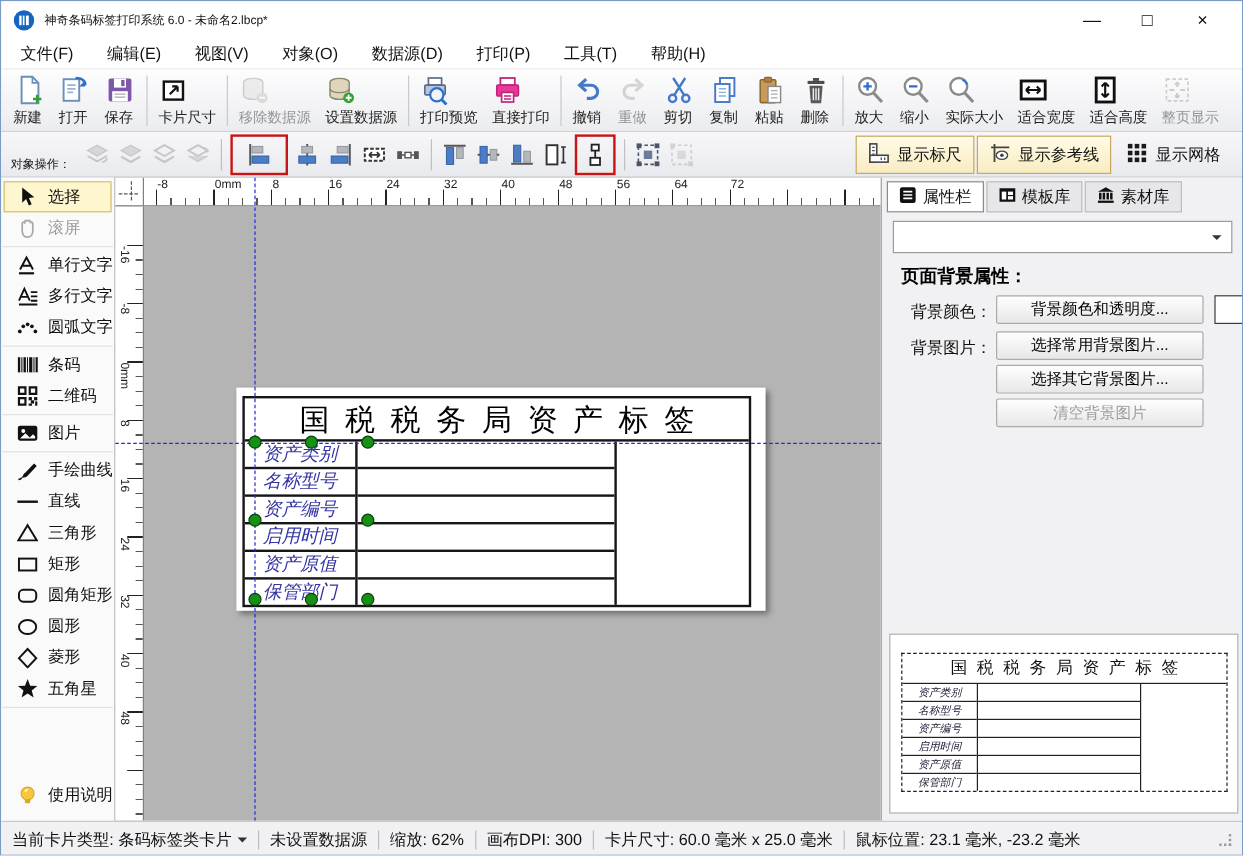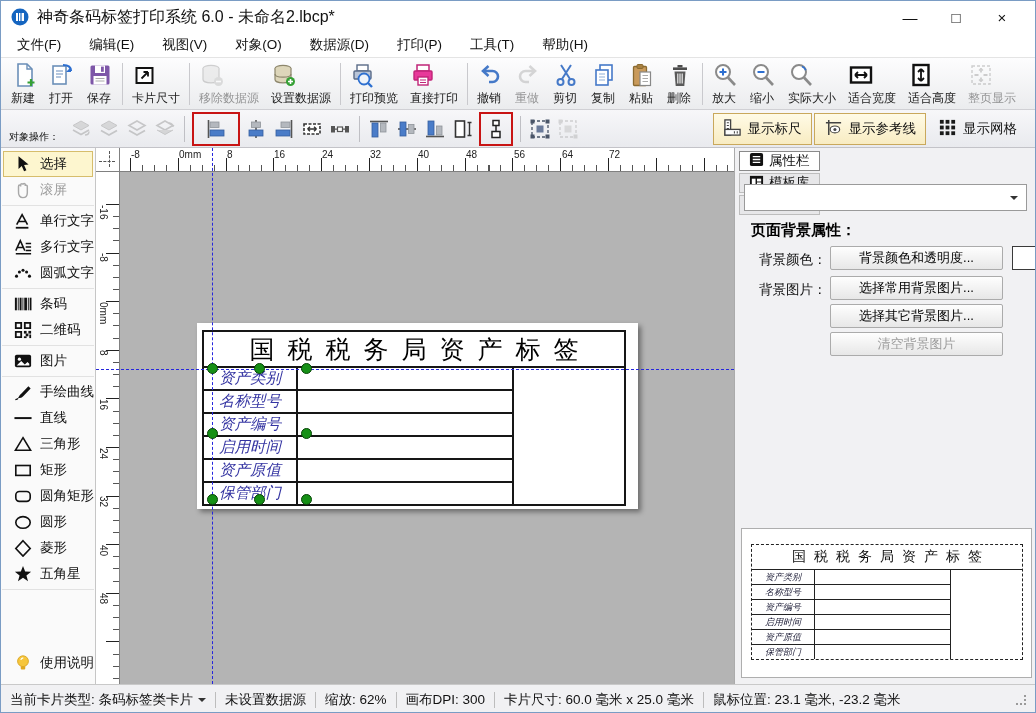--- a/index.html
+++ b/index.html
@@ -2,21 +2,21 @@
 <html><head>
 <meta charset="utf-8">
 <style>
   * { margin:0; padding:0; box-sizing:border-box; }
   body { font-family:"Liberation Sans", sans-serif; background:#ddd; }
   .window { position:relative; width:1036px; height:713px; background:#fff; border:1px solid #7a9cc4; overflow:hidden; }
 
   
   .titlebar { position:absolute; left:0; top:0; width:100%; height:32px; background:#fff; display:flex; align-items:center; padding:0 10px; }
   .app-icon { width:18px; height:18px; margin-right:8px; display:flex; }
-  .title-text { font-size:16px; color:#111; }
+  .title-text { font-size:10px; color:#111; }
   .win-controls { margin-left:auto; display:flex; }
   .wc { width:46px; height:30px; display:flex; align-items:center; justify-content:center; font-size:15px; color:#111; }
 
   
   .menubar { position:absolute; left:0; top:32px; width:100%; height:25px; background:#fff; border-bottom:1px solid #e4e4e4; display:flex; align-items:center; padding:0 2px; }
   .menu-item { font-size:13.5px; color:#111; padding:3px 14px; }
 
   
   .toolbar { position:absolute; left:0; top:57px; width:100%; height:52px; background:linear-gradient(#fdfdfe,#ebecee); border-bottom:1px solid #d0d0d4; display:flex; align-items:center; padding:0 4px; }
   .titem { display:flex; flex-direction:column; align-items:flex-start; justify-content:center; height:48px; padding:1px 6px; }
@@ -76,21 +76,21 @@
   .fcol-m { flex:1; border-right:2px solid #161616; display:flex; flex-direction:column; }
   .fcol-r { width:110px; flex:none; }
   .fcell { flex:1; border-bottom:2px solid #161616; display:flex; align-items:center; justify-content:center; font-family:"DejaVu Serif","Liberation Serif",serif; font-style:italic; font-size:15.5px; color:#3434a2; white-space:nowrap; overflow:hidden; }
   .fcell.empty { color:transparent; }
   .fcol-l .fcell:last-child, .fcol-m .fcell:last-child { border-bottom:none; }
 
   .handle { position:absolute; width:11px; height:11px; border-radius:50%; background:#169016; border:1px solid #064406; z-index:6; }
 
   
   .rightpanel { position:absolute; left:733px; top:147px; width:303px; height:536px; background:#f1f1f3; border-left:1px solid #ababab; }
-  .ptabs { position:absolute; left:4px; top:3px; height:26px; display:flex; gap:2px;flex-direction:column; }
+  .ptabs { position:absolute; left:4px; top:3px; height:26px; display:flex; gap:2px; }
   .ptab { display:flex; align-items:center; gap:5px; padding:0 9px; font-size:13.5px; color:#111; background:#e7e7e9; border:1px solid #bdbdbd; white-space:nowrap; }
   .ptab.active { background:#fff; border-color:#8a8a8a; }
   .combobox { position:absolute; left:9px; top:36px; width:283px; height:27px; background:#fff; border:1px solid #9a9a9a; }
   .cb-arrow { position:absolute; right:8px; top:11px; width:0; height:0; border:4px solid transparent; border-top-color:#333; }
   .section-title { position:absolute; left:16px; top:73px; font-size:15px; font-weight:bold; color:#000; }
   .plabel { position:absolute; font-size:13.5px; color:#111; }
   .pbtn { position:absolute; left:95px; width:173px; height:24px; background:linear-gradient(#fefefe,#e7e7e7); border:1px solid #ababab; border-radius:2px; font-size:13px; color:#000; display:flex; align-items:center; justify-content:center; white-space:nowrap; }
   .pbtn.disabled { color:#9c9c9c; }
   .swatch { position:absolute; left:277px; top:98px; width:25px; height:24px; background:#fff; border:1px solid #3a3a3a; }
   .thumb-header { position:absolute; left:0; top:353px; width:100%; height:22px; background:linear-gradient(#4d76d6,#1b3d9d); color:#fff; font-size:13.5px; font-weight:bold; display:flex; align-items:center; padding-left:9px; border-top:1px solid #b8c4e8; }

